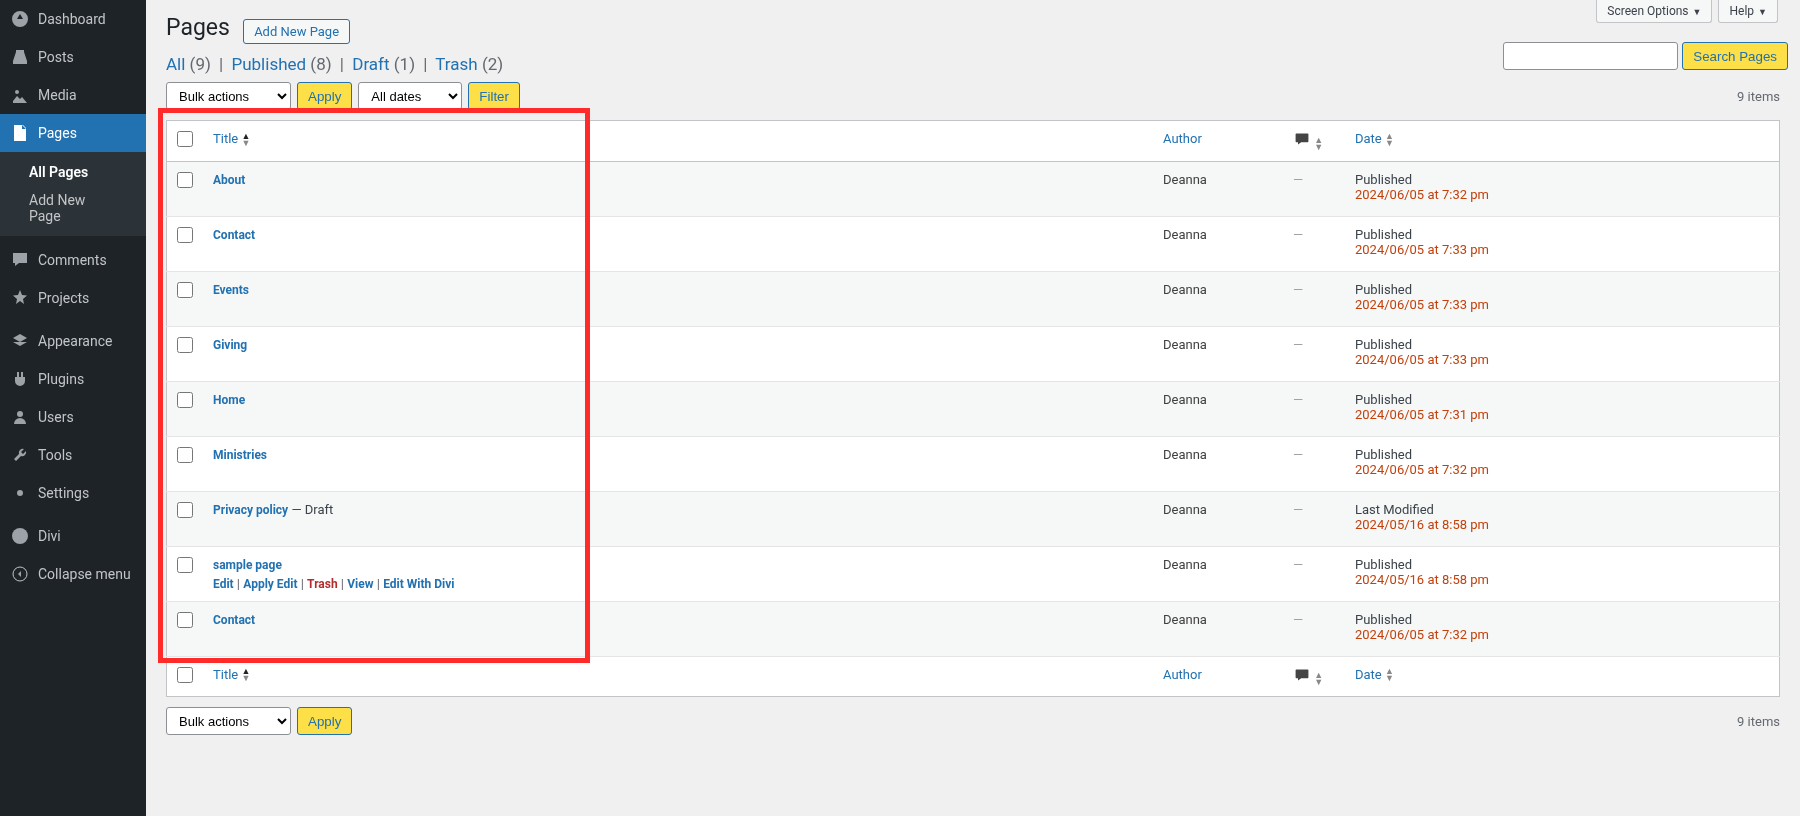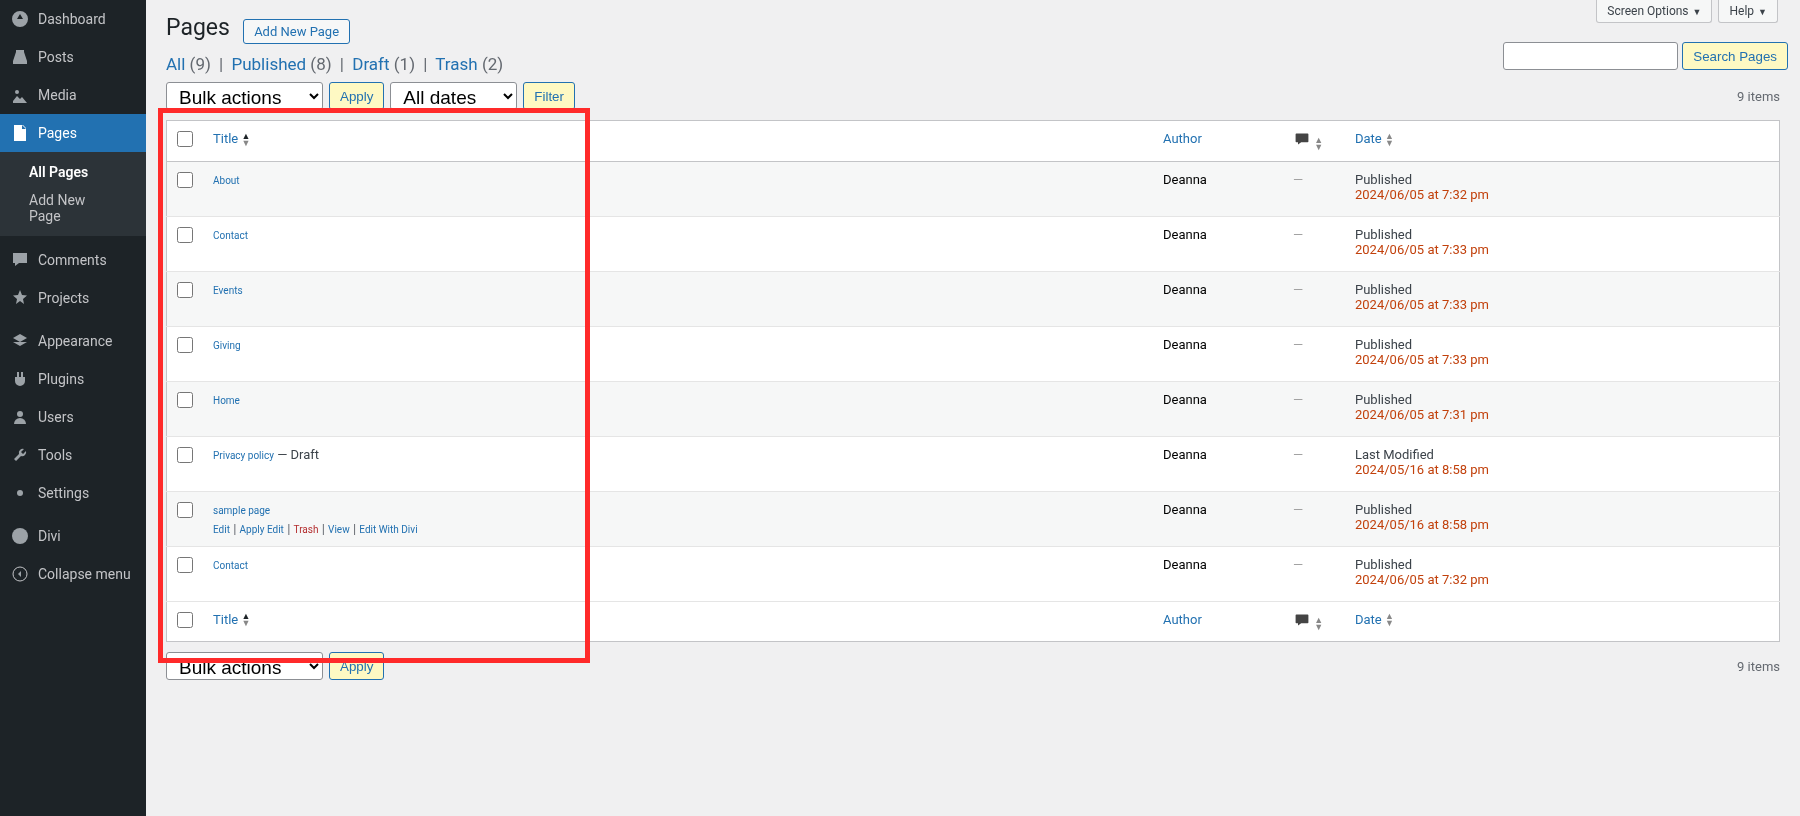--- a/index.html
+++ b/index.html
@@ -20,44 +20,44 @@
 .top-tabs { position: absolute; top: 0; right: 22px; display: flex; gap: 6px; }
 .top-tab { background: #f6f7f7; border: 1px solid #c3c4c7; border-top: none; padding: 4px 10px; font-size: 12px; cursor: pointer; border-radius: 0 0 3px 3px; }
 .top-tab .tri { font-size: 9px; margin-left: 4px; }
 h1.page-title { font-size: 23px; font-weight: 400; color: #1d2327; display: inline-block; padding-top: 14px; margin-right: 10px; }
 .add-new { display: inline-block; border: 1px solid #2271b1; color: #2271b1; background: #f6f7f7; padding: 4px 10px; font-size: 13px; border-radius: 3px; cursor: pointer; vertical-align: middle; }
 .views { margin: 10px 0 8px; color: #646970; font-size: 17px; }
 .views a { color: #2271b1; text-decoration: none; }
 .views .sep { margin: 0 4px; }
 .toolbar { display: flex; align-items: center; justify-content: space-between; margin-bottom: 10px; }
 .toolbar-left { display: flex; gap: 6px; align-items: center; }
-select, input[type=text] { border: 1px solid #8c8f94; border-radius: 3px; padding: 3px 24px 3px 8px; background: #fff; font-size: 19px; height: 28px; }
-.btn { border: 1px solid #2271b1; background: #fef9c3; color: #2271b1; padding: 3px 10px; border-radius: 3px; cursor: pointer; height: 28px; }
+select, input[type=text] { border: 1px solid #8c8f94; border-radius: 3px; padding: 3px 24px 3px 8px; background: #fff; font-size: 13px; height: 28px; }
+.btn { border: 1px solid #2271b1; background: #fde047; color: #2271b1; padding: 3px 10px; border-radius: 3px; cursor: pointer; height: 28px; }
 .search-area { position: absolute; top: 42px; right: 12px; display: flex; gap: 4px; }
 .search-area input { width: 175px; }
 .items-count { color: #646970; font-size: 13px; }
 
 .pages-table { width: 100%; border: 1px solid #c3c4c7; border-collapse: collapse; background: #fff; }
 .pages-table th, .pages-table td { text-align: left; padding: 10px; border-bottom: 1px solid #e5e5e5; vertical-align: top; }
 .pages-table thead th, .pages-table tfoot th { border-bottom: 1px solid #c3c4c7; color: #2271b1; font-weight: 400; }
 .pages-table tfoot th { border-top: 1px solid #c3c4c7; border-bottom: none; }
 .col-check { width: 30px; }
 .col-title { width: 950px; }
 .col-author { width: 130px; }
 .col-comments { width: 62px; }
 .col-date { width: auto; }
 .check { width: 16px; height: 16px; }
 .pages-table tbody tr:nth-child(odd) { background: #f6f7f7; }
-.cell-title a { color: #2271b1; font-weight: 400; text-decoration: none; font-size: 10px; }
+.cell-title a { color: #2271b1; font-weight: 700; text-decoration: none; font-size: 12px; }
 .cell-title .suffix { color: #3c434a; font-weight: 400; }
 .row-actions { margin-top: 4px; font-size: 13px; color: #646970; visibility: hidden; }
 tr.row-hover .row-actions { visibility: visible; }
 .row-actions a { color: #2271b1; text-decoration: none; }
 .row-actions .trash { color: #b32d2e; }
-.author-link { color: #000000; text-decoration: none; }
+.author-link { color: #404040; text-decoration: none; }
 .dash { color: #a0a0a0; }
 .date-col .status { color: #3c434a; }
 .date-col .when { color: #c2410c; }
 .sort-ind { display: inline-block; font-size: 9px; vertical-align: middle; line-height: 7px; color: #888; }
 .sort-ind .active { color: #1d2327; }
 .comment-icon { width: 18px; height: 16px; fill: #444; }
 .highlight-box { position: absolute; border: 5px solid #ff2a2a; pointer-events: none; z-index: 50; }
 .bottom-bar { display:flex; align-items:center; justify-content:space-between; margin-top:10px; }
 </style>
 </head>
@@ -323,20 +323,39 @@
     <td><a href="#" class="author-link">Deanna</a></td>
     <td class="dash">—</td>
     <td class="date-col">
             <div class="status">Published</div>
             <div class="when">2024/06/05 at 7:31 pm</div>
           </td>
         </tr>
         <tr>
     <td><input type="checkbox" class="check" style=""></td>
     <td class="cell-title">
+      <a href="#">Ministries</a>
+      <div class="row-actions">
+        <a href="#">Edit</a> |
+        <a href="#">Quick Edit</a> |
+        <a href="#" class="trash">Trash</a> |
+        <a href="#">View</a> |
+        <a href="#">Edit With Divi</a>
+      </div>
+    </td>
+    <td><a href="#" class="author-link">Deanna</a></td>
+    <td class="dash">—</td>
+    <td class="date-col">
+            <div class="status">Published</div>
+            <div class="when">2024/06/05 at 7:32 pm</div>
+          </td>
+        </tr>
+        <tr>
+    <td><input type="checkbox" class="check" style=""></td>
+    <td class="cell-title">
       <a href="#">Privacy policy</a><span class="suffix"> — Draft</span>
       <div class="row-actions">
         <a href="#">Edit</a> |
         <a href="#">Quick Edit</a> |
         <a href="#" class="trash">Trash</a> |
         <a href="#">View</a> |
         <a href="#">Edit With Divi</a>
       </div>
     </td>
     <td><a href="#" class="author-link">Deanna</a></td>

